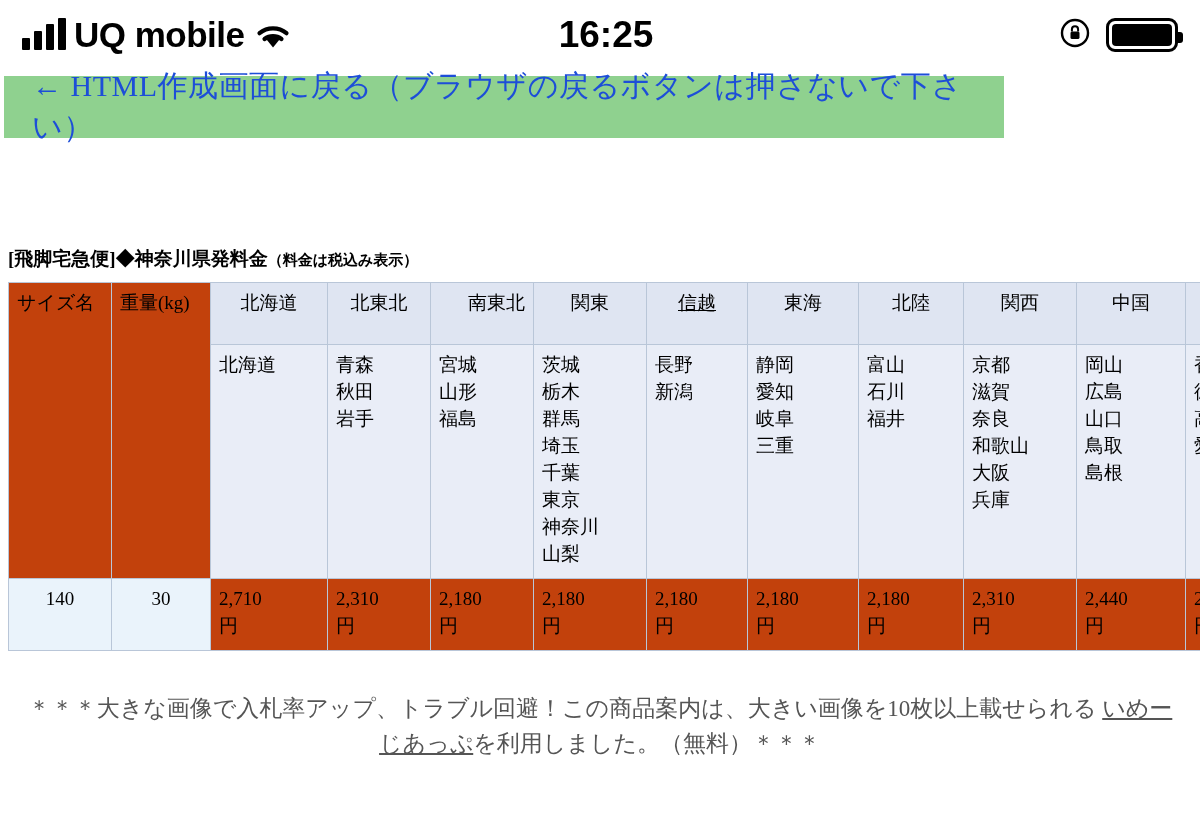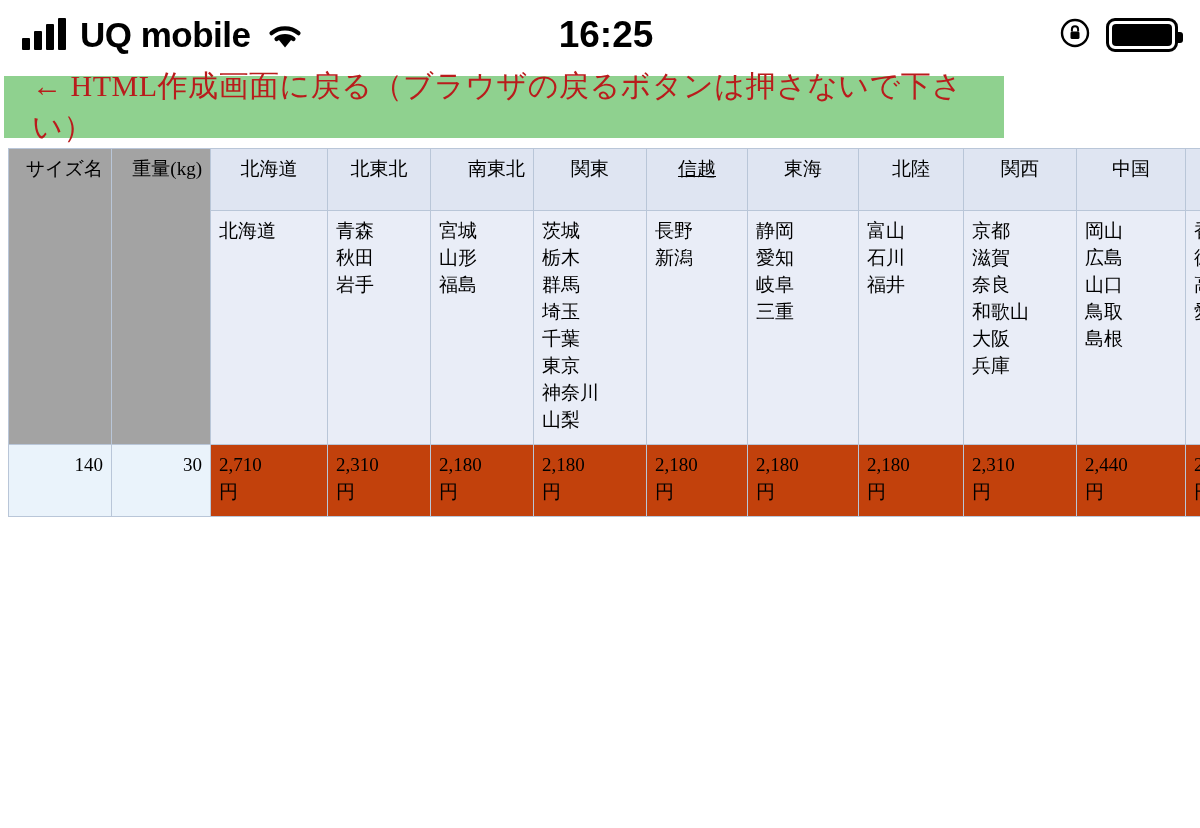--- a/index.html
+++ b/index.html
@@ -21,21 +21,21 @@
     height: 70px;
     display: flex;
     align-items: center;
     padding: 0 22px;
     box-sizing: border-box;
     position: relative;
   }
   .status-left {
     display: flex;
     align-items: center;
-    gap: 14px;
+    gap: 8px;
   }
   .signal-bars {
     display: flex;
     align-items: flex-end;
     gap: 4px;
     height: 30px;
   }
   .signal-bars i {
     display: block;
     width: 8px;
@@ -101,21 +101,21 @@
   .backbar {
     margin: 6px 0 0 4px;
     width: 1000px;
     height: 62px;
     background: #8fd18f;
     display: flex;
     align-items: center;
     padding-left: 28px;
     box-sizing: border-box;
     font-size: 30px;
-    color: #b91c1c;
+    color: #1d4ed8;
     letter-spacing: 0.5px;
     cursor: pointer;
   }
 
   
   .content {
     padding: 0 8px;
     box-sizing: border-box;
   }
   .table-caption {
@@ -148,27 +148,27 @@
     background: #dfe5f2;
     text-align: center;
     height: 44px;
     vertical-align: middle;
   }
   .hdr-pref {
     background: #e9edf7;
     text-align: left;
   }
   .corner {
-    background: #a3a3a3;
-    text-align: right;
+    background: #c2410c;
+    text-align: left;
     vertical-align: middle;
   }
   .row-label {
     background: #eaf3fb;
-    text-align: right;
+    text-align: center;
     vertical-align: middle;
   }
   .fare-cell {
     background: #c2410c;
     text-align: left;
     vertical-align: top;
     line-height: 1.45;
   }
   .col-size { width: 86px; }
   .col-weight { width: 82px; }
@@ -219,20 +219,23 @@
     <span class="battery">
         <span></span>
       </span>
   </div>
 </div>
 
 <div class="backbar">← HTML作成画面に戻る（ブラウザの戻るボタンは押さないで下さい）</div>
 
 <div class="content">
 
+  <div class="table-caption">
+    <span>[飛脚宅急便]◆神奈川県発料金</span><span class="small">（料金は税込み表示）</span>
+  </div>
 
   <table class="fare">
     <tbody id="fare-body">
       <tr>
         <th class="corner col-size" rowspan="2">サイズ名</th>
         <th class="corner col-weight" rowspan="2">重量(kg)</th>
       <th class="hdr-region" style="width: 100px;">北海道</th>
           <th class="hdr-region" style="width: 86px; text-align: center;">北東北</th>
           <th class="hdr-region" style="width: 86px; text-align: right;">南東北</th>
           <th class="hdr-region" style="width: 96px;">関東</th>
@@ -265,14 +268,17 @@
           <td class="fare-cell">2,180<br>円</td>
           <td class="fare-cell">2,180<br>円</td>
           <td class="fare-cell">2,180<br>円</td>
           <td class="fare-cell">2,310<br>円</td>
           <td class="fare-cell">2,440<br>円</td>
           <td class="fare-cell">2,570<br>円</td>
         </tr>
       </tbody>
   </table>
 
+  <div class="footnote">
+    <span>＊＊＊大きな画像で入札率アップ、トラブル回避！この商品案内は、大きい画像を10枚以上載せられる </span><a href="#">いめーじあっぷ</a><span>を利用しました。（無料）＊＊＊</span>
+  </div>
 
 </div>
 
 </body></html>

